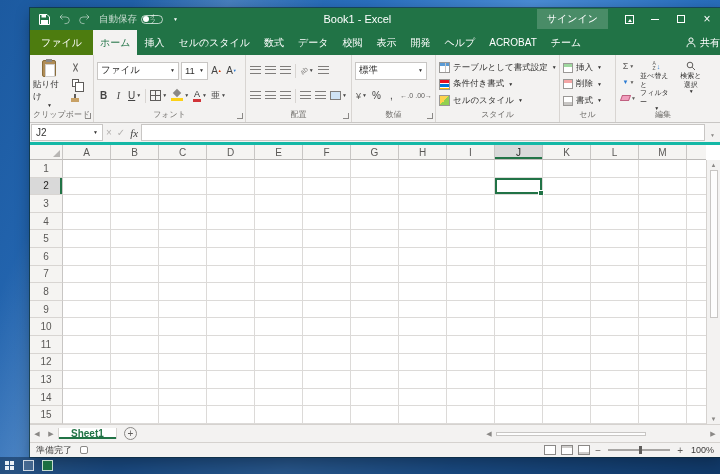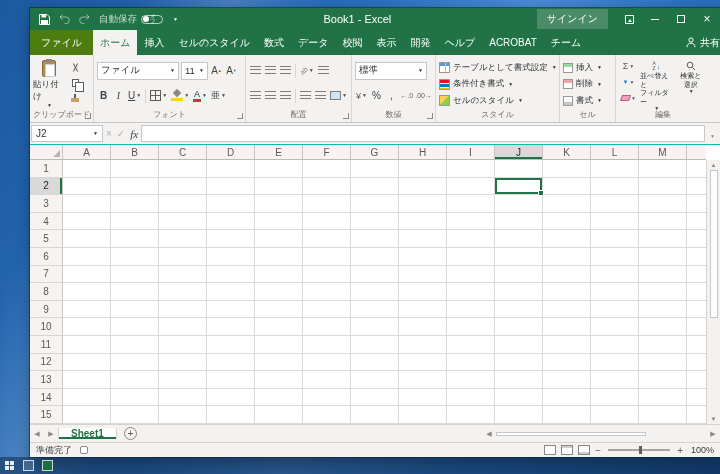--- a/index.html
+++ b/index.html
@@ -112,21 +112,21 @@
   .editg{display:flex;gap:2px}
   .ecol{display:flex;flex-direction:column;width:20px}
   .ecol .mbtn{height:16px;font-size:9px;color:#5f5d5b}
   .fillarrow{font-size:6px;color:#2b7bd3}
   .eraser{width:9px;height:6px;background:#f09ebd;border:1px solid #c06080;transform:skewX(-20deg)}
   .ebtn{display:flex;flex-direction:column;align-items:center;width:34px;font-size:7px;line-height:8.5px;color:#323130;padding-top:2px}
   .azstack{display:inline-flex;flex-direction:column;font-size:5px;line-height:5px;color:#5f5d5b;margin-bottom:1px}
   .azarrow{font-size:7px;line-height:7px;color:#2b7bd3}
   .eicon{height:12px;display:flex;align-items:center;gap:1px}
   
-  .formulabar{height:22px;background:#f3f2f1;display:flex;align-items:center;border-bottom:1px solid #14b8a6;flex:none;padding:2px 1px}
+  .formulabar{height:22px;background:#f3f2f1;display:flex;align-items:center;border-bottom:3px solid #14b8a6;flex:none;padding:2px 1px}
   .namebox{width:72px;height:17px;background:#fff;border:1px solid #c8c6c4;display:flex;align-items:center;
            justify-content:space-between;font-size:10px;padding:0 4px;color:#323130}
   .fbtns{display:flex;align-items:center;padding:0 3px;gap:5px}
   .fbtn{font-size:10px;color:#5f5d5b}
   .fbtn.dis{color:#b3b1af}
   .fbtn.fx{font-family:"Liberation Serif","DejaVu Serif",serif;font-style:italic;font-size:11px;color:#444}
   .finput{flex:1;height:17px;background:#fff;border:1px solid #c8c6c4}
   .fexpand{width:14px;text-align:center;color:#8a8886}
   
   .sheetregion{flex:1;position:relative;overflow:hidden;background:#fff;padding-right:14px}

